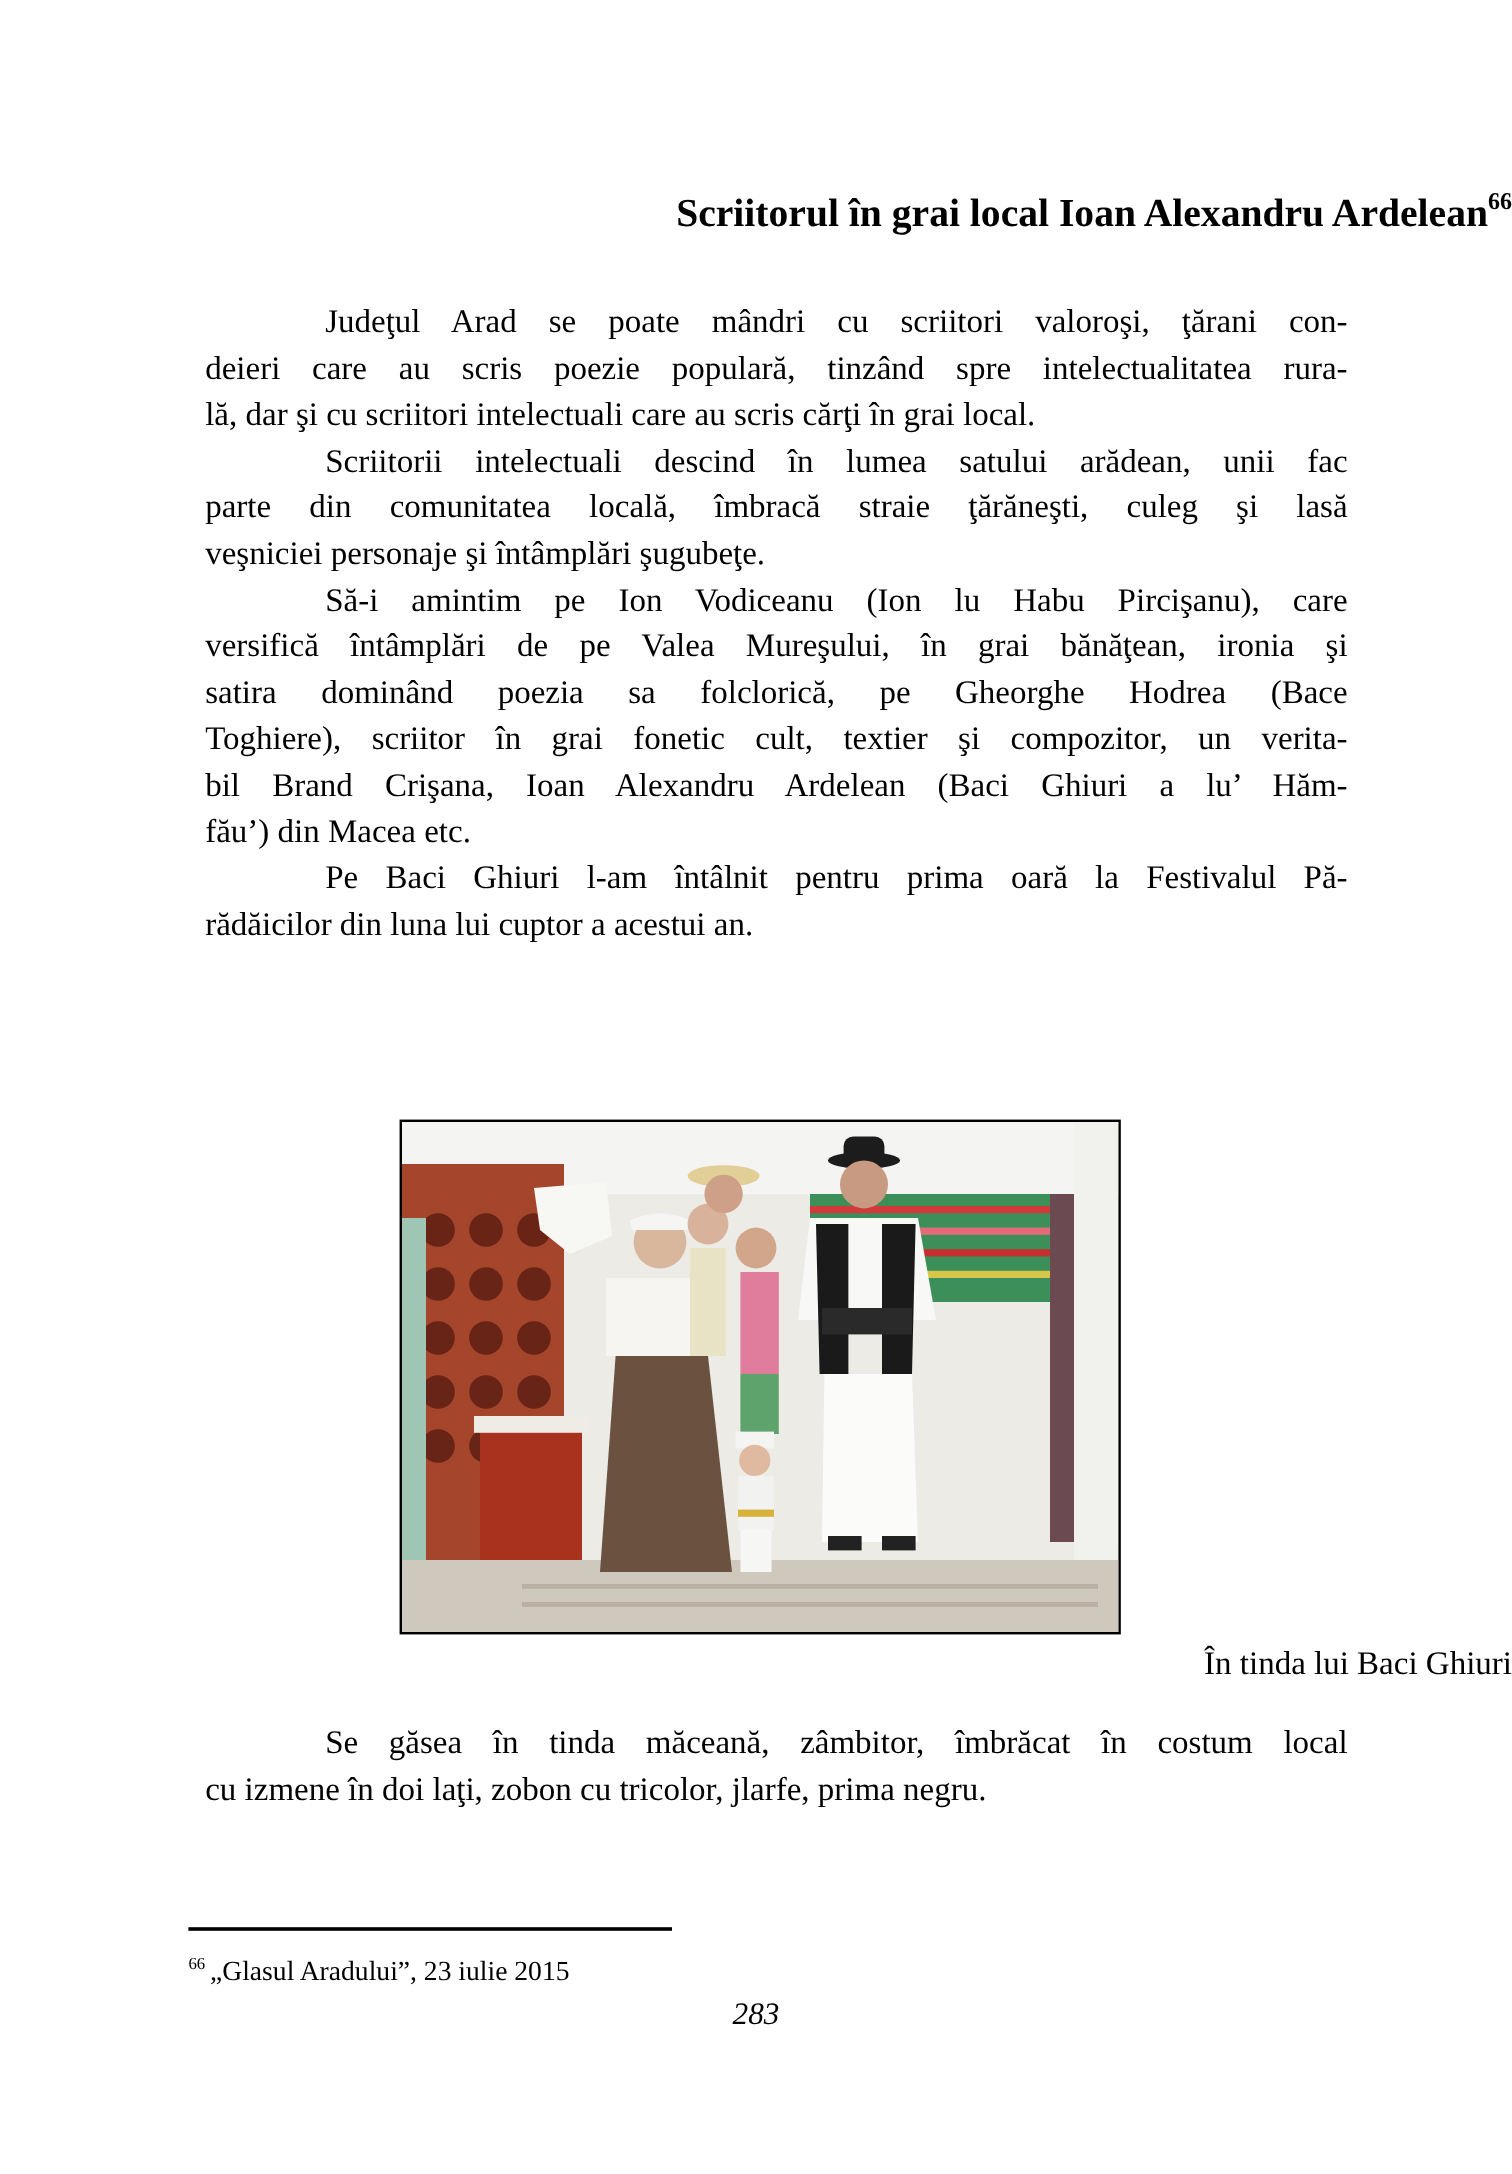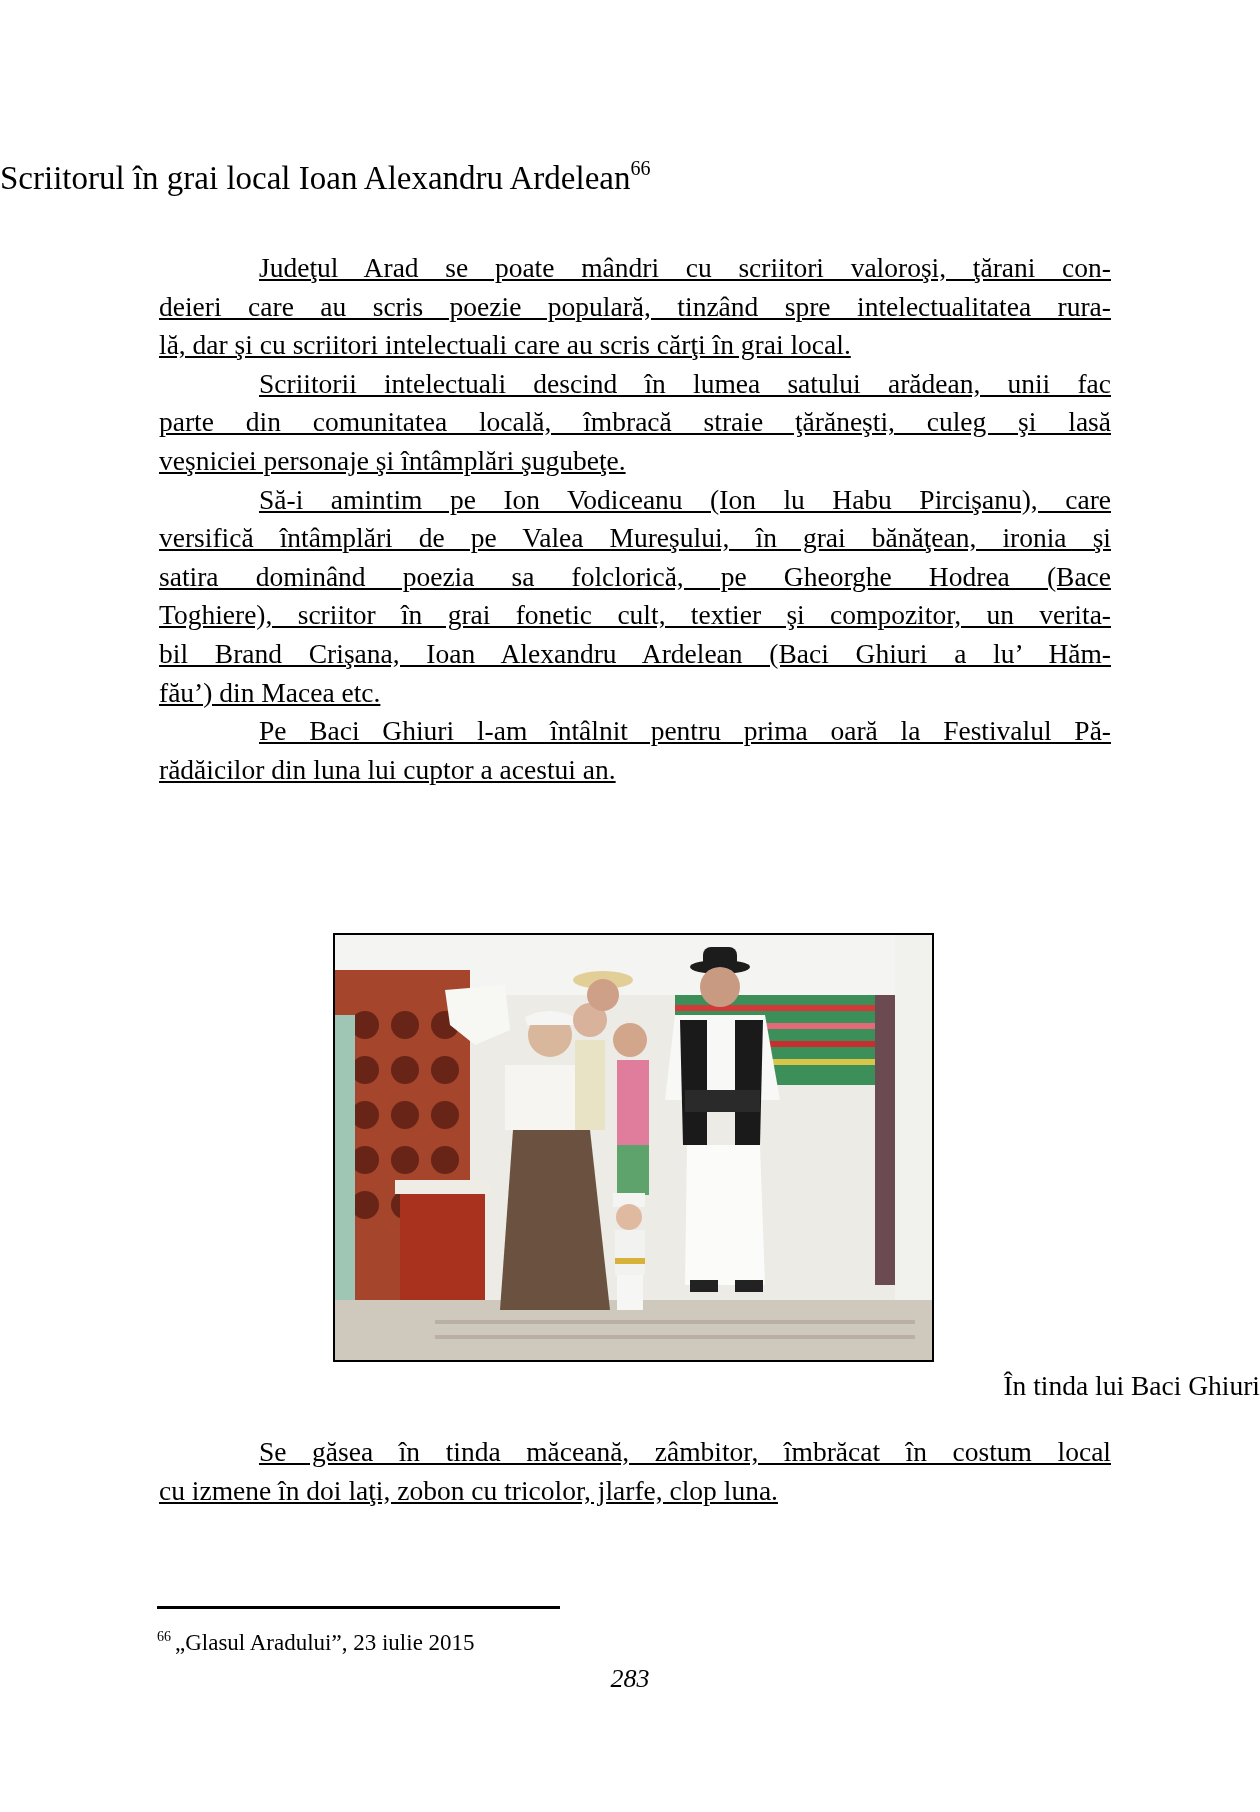--- a/index.html
+++ b/index.html
@@ -1,22 +1,22 @@
 <!DOCTYPE html>
 <html><head>
 <meta charset="utf-8">
 <style>
   html, body { margin: 0; padding: 0; background: #ffffff; }
   body { width: 1260px; height: 1812px; position: relative; overflow: hidden;
          font-family: "Liberation Serif", "DejaVu Serif", serif; color: #000; }
-  .title { position: absolute; top: 158px; left: 0; width: 1260px; text-align: left;
-           font-weight: normal; font-size: 33px; line-height: 40px; }
+  .title { position: absolute; top: 158px; left: 0; width: 1260px; text-align: right;
+           font-weight: bold; font-size: 33px; line-height: 40px; }
   .title sup { font-size: 20px; vertical-align: 14px; line-height: 0; }
-  .body-block { position: absolute; left: 159px; width: 952px; font-size: 27.5px;
-                line-height: 38.6px; text-align: justify; text-decoration: underline; }
+  .body-block { position: absolute; left: 171px; width: 952px; font-size: 27.5px;
+                line-height: 38.6px; text-align: justify; }
   .line { display: block; text-align: justify; text-align-last: justify; white-space: nowrap; }
   .line.last { text-align-last: left; }
   .line.first { padding-left: 100px; }
   .photo-frame { position: absolute; left: 333px; top: 933px; width: 597px; height: 425px;
                  border: 2px solid #000; overflow: hidden; background: #e9e6e0; }
   .caption { position: absolute; top: 1368px; left: 0; width: 1260px; text-align: right;
              font-size: 27.5px; line-height: 36px; }
   .footnote-rule { position: absolute; left: 157px; top: 1606px; width: 403px; height: 3px; background: #000; }
   .footnote { position: absolute; left: 157px; top: 1628px; font-size: 23px; line-height: 30px; font-family: Liberation Serif, serif; }
   .footnote sup { font-size: 14px; vertical-align: 9px; line-height: 0; margin-right: 4px; }
@@ -139,21 +139,21 @@
       <rect x="280" y="323" width="30" height="6" fill="#d6b23a"></rect>
       <rect x="282" y="340" width="26" height="35" fill="#f6f6f4"></rect>
     </svg>
   </div>
 
   <div class="caption">În tinda lui Baci Ghiuri</div>
 
   <div class="body-block" style="top:1433px;">
     <div>
       <span class="line first">Se găsea în tinda măceană, zâmbitor, îmbrăcat în costum local</span>
-      <span class="line last">cu izmene în doi laţi, zobon cu tricolor, jlarfe, clop luna.</span>
+      <span class="line last">cu izmene în doi laţi, zobon cu tricolor, jlarfe, prima negru.</span>
     </div>
   </div>
 
   <div class="footnote-rule"></div>
   <div class="footnote"><sup>66</sup><span>„Glasul Aradului”, 23 iulie 2015</span></div>
 
   <div class="page-number">283</div>
 </div>
 
 </body></html>

